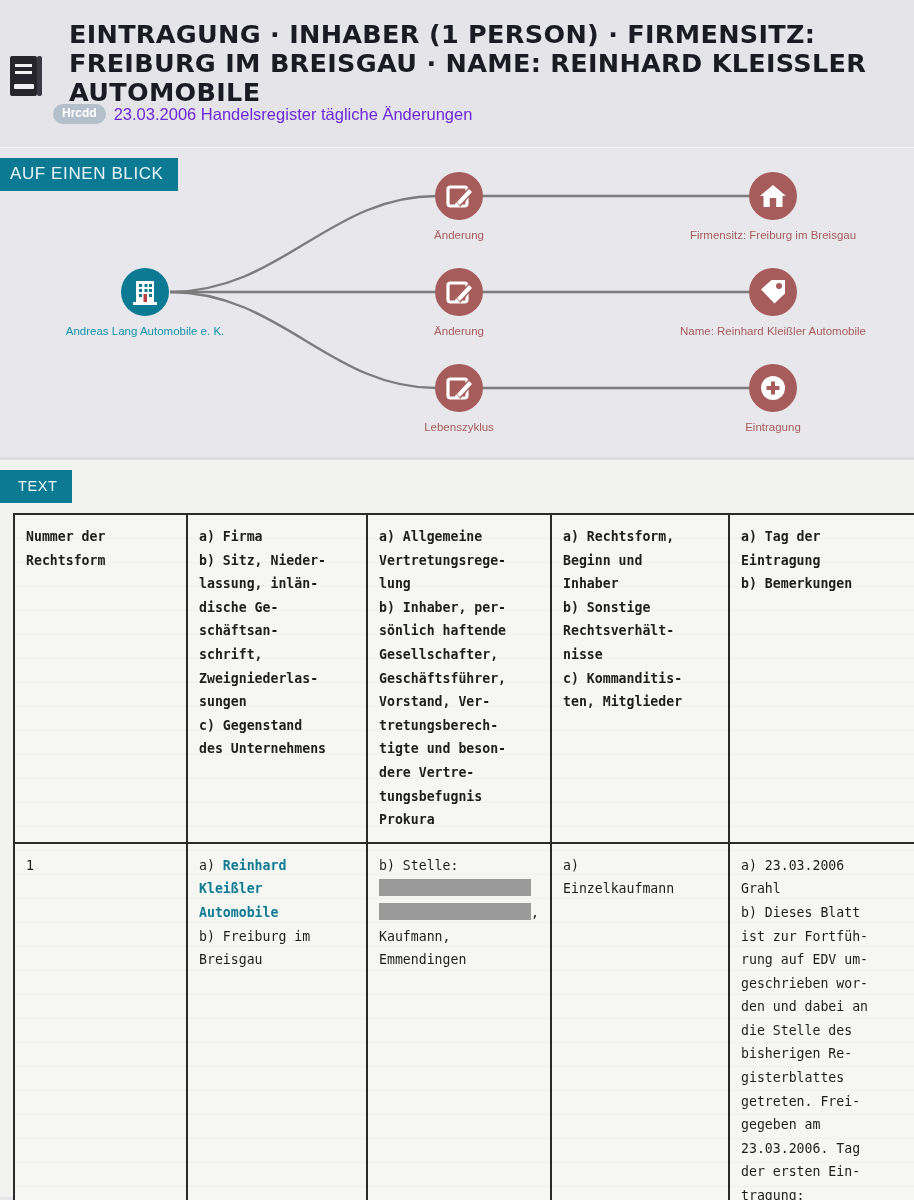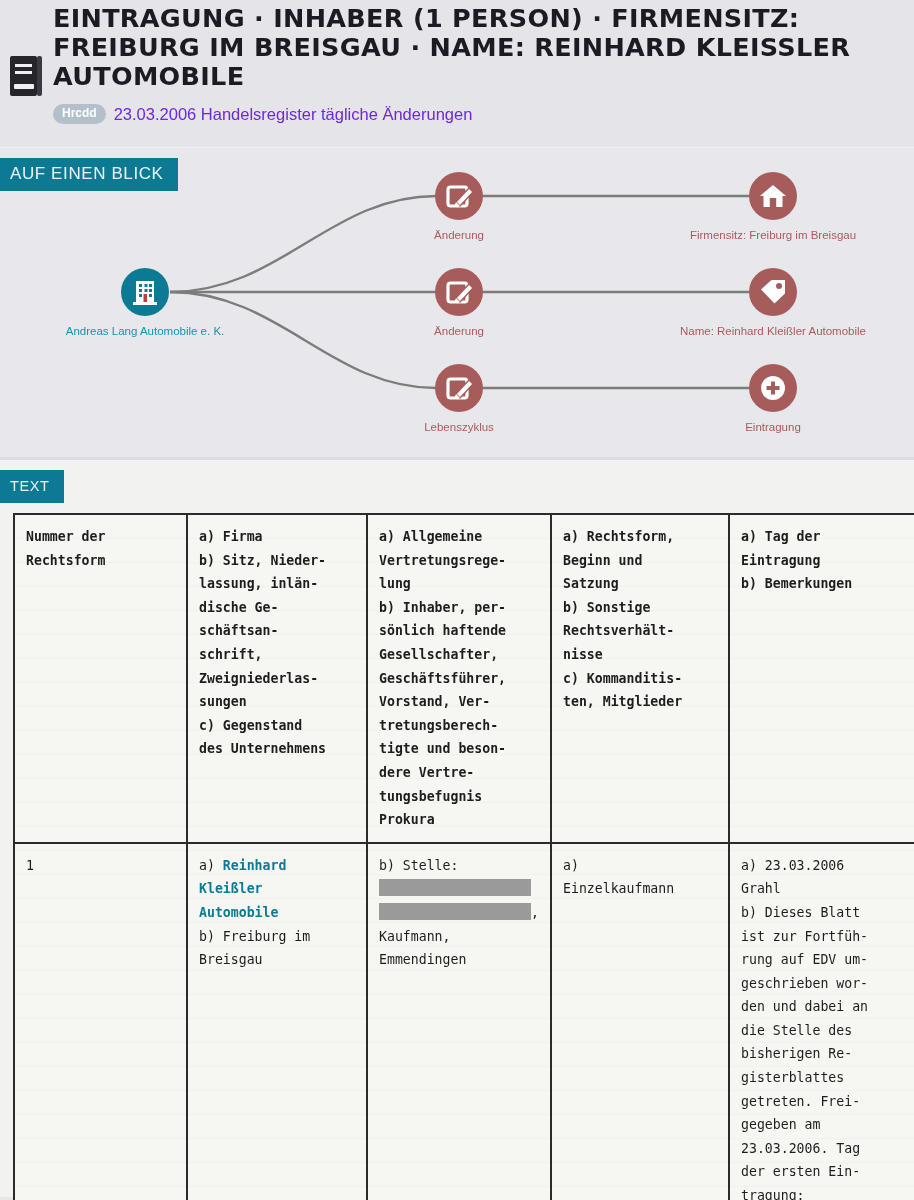--- a/index.html
+++ b/index.html
@@ -23,21 +23,21 @@
     position: absolute;
     left: 8px; top: 55px;
     width: 36px; height: 42px;
   }
   #title-block {
     position: absolute;
     left: 53px; top: 4px;
     width: 850px;
   }
   #page-title {
-    margin: 0;
+    margin: 16px;
     font-family: "DejaVu Sans", sans-serif;
     font-size: 25.5px;
     line-height: 29px;
     font-weight: 700;
     letter-spacing: 0.3px;
     color: #1b1b23;
     text-transform: uppercase;
   }
   #subtitle-row {
     position: absolute;
@@ -107,21 +107,21 @@
     height: 737px;
     background: #f2f2f0;
   }
   #text-tab {
     position: absolute;
     left: 0; top: 10px;
     background: #0d7a94;
     color: #e8f4f7;
     font-size: 14.5px;
     letter-spacing: 0.6px;
-    padding: 8px 15px 9px 10px;
+    padding: 8px 15px 9px 18px;
     line-height: 16px;
   }
   #reg-table {
     position: absolute;
     left: 13px; top: 53px;
     width: 901px;
     border-collapse: collapse;
     table-layout: fixed;
     background:
       repeating-linear-gradient(
@@ -341,21 +341,21 @@
 Gesellschafter,
 Geschäftsführer,
 Vorstand, Ver-
 tretungsberech-
 tigte und beson-
 dere Vertre-
 tungsbefugnis
 Prokura</td>
         <td>a) Rechtsform,
 Beginn und
-Satzung
+Inhaber
 b) Sonstige
 Rechtsverhält-
 nisse
 c) Kommanditis-
 ten, Mitglieder</td>
         <td>a) Tag der
 Eintragung
 b) Bemerkungen</td>
       </tr>
 

